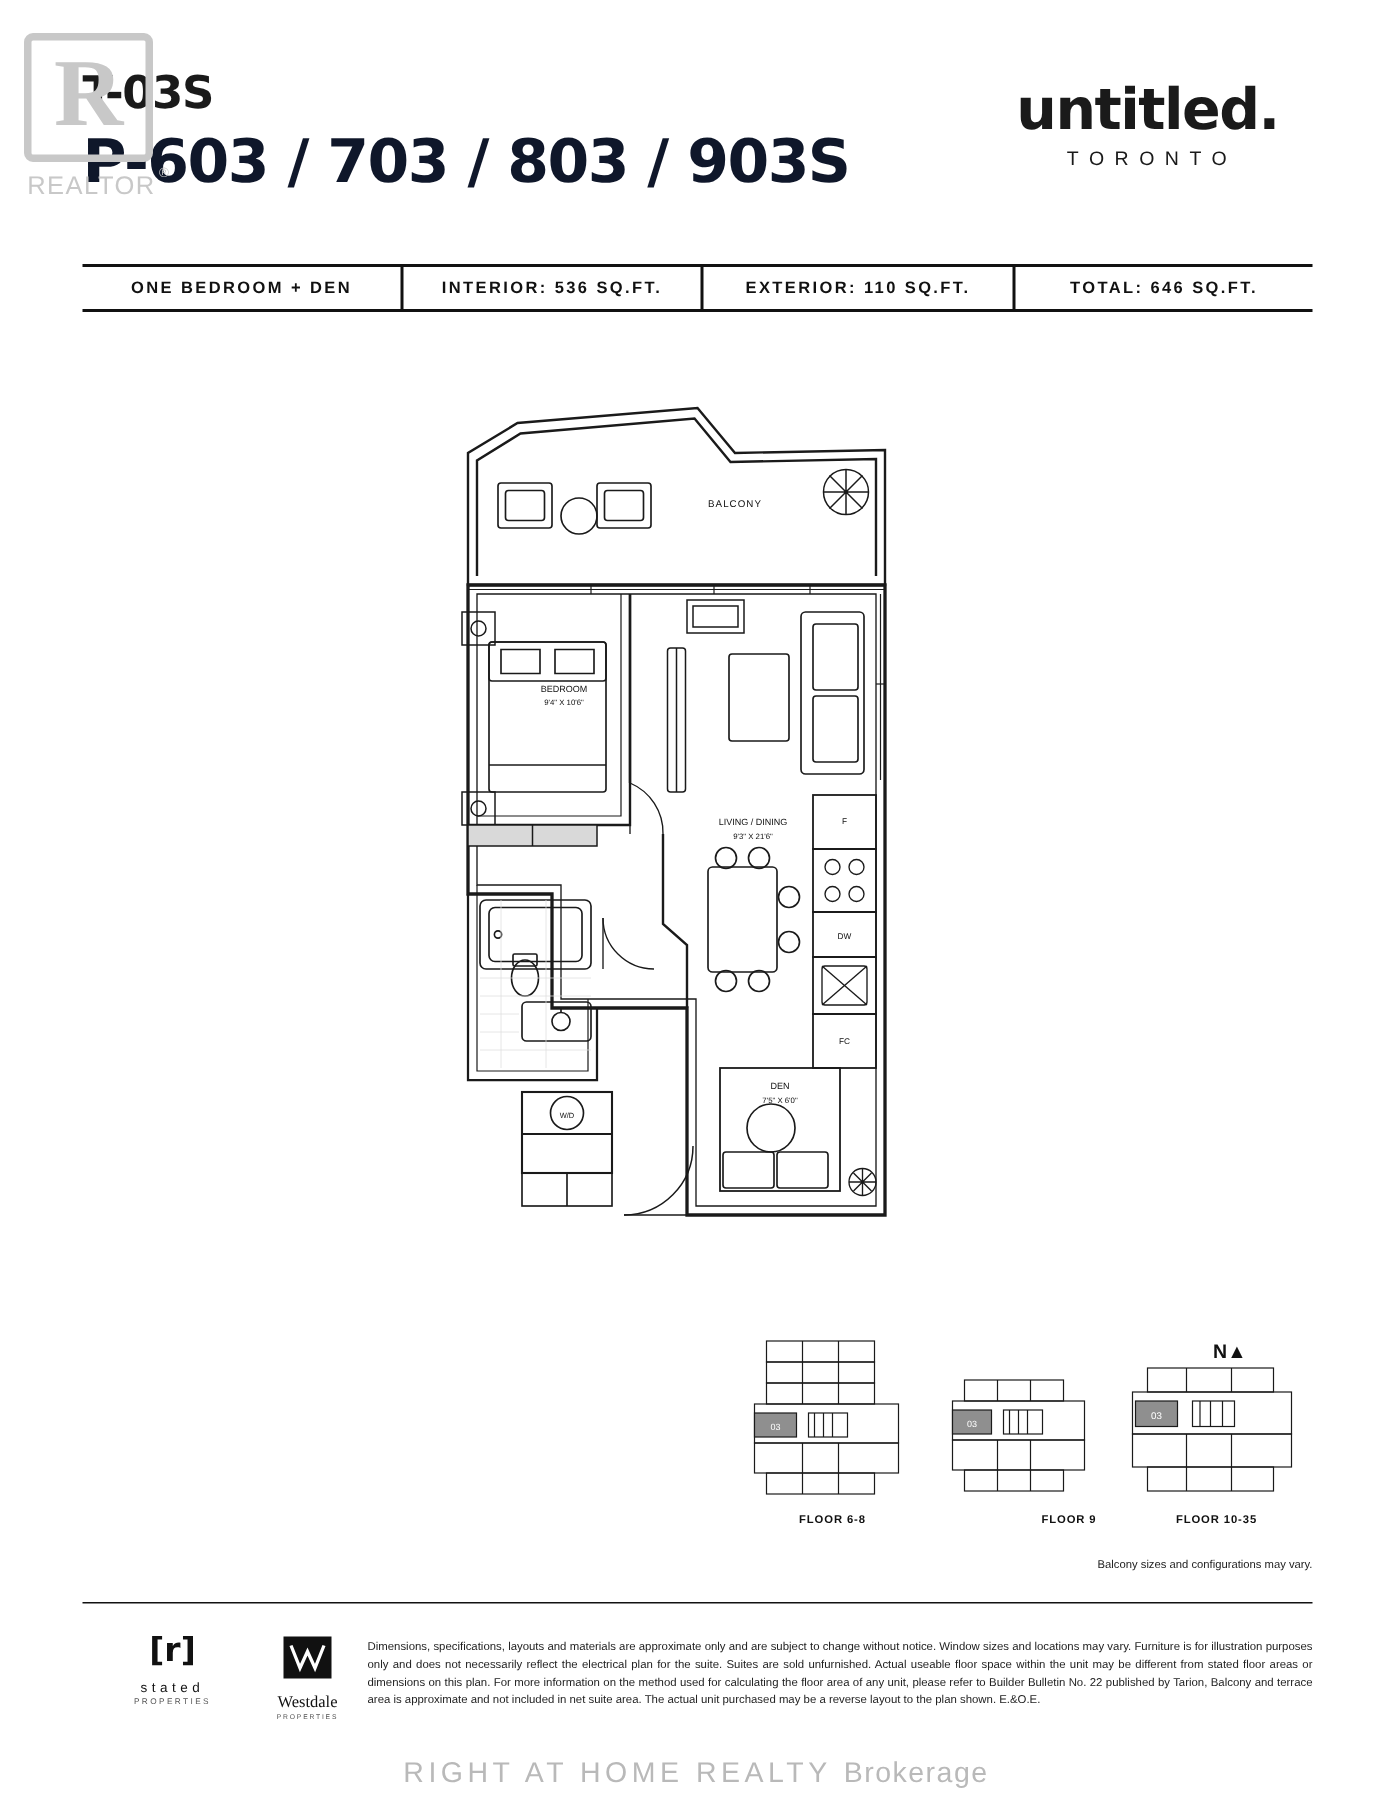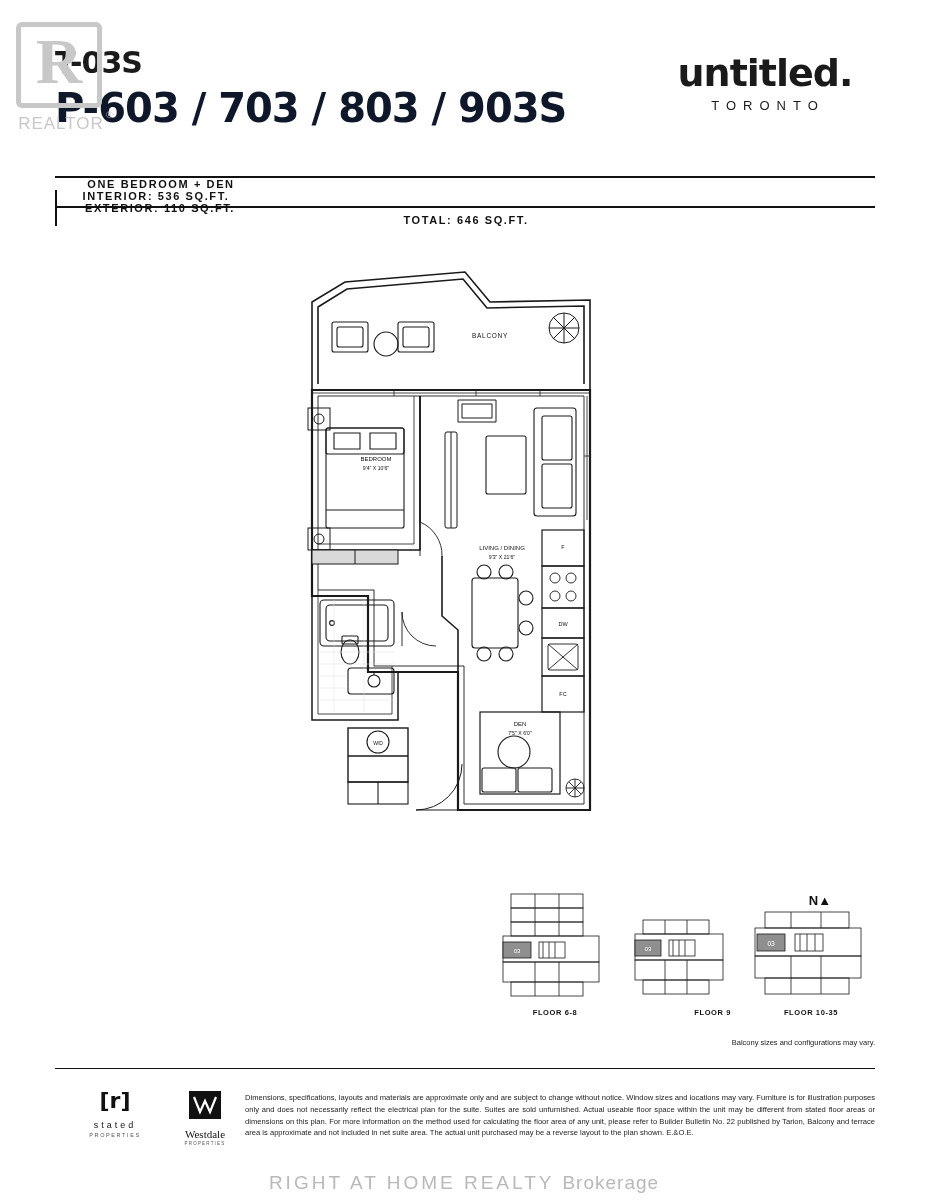--- a/index.html
+++ b/index.html
@@ -62,21 +62,21 @@
   }
   .brand-sub {
     font-size:13px; letter-spacing:7px; margin-top:6px; color:#1a1a1a;
     padding-left:6px;
   }
 
   
   .specbar {
     position:absolute; left:55px; top:176px; width:820px; height:32px;
     border-top:2px solid #111; border-bottom:2px solid #111;
-    display:flex; align-items:stretch;flex-direction:column;
+    display:flex; align-items:stretch;
   }
   .specbar .cell {
     display:flex; align-items:center; justify-content:center;
     font-size:11px; font-weight:bold; letter-spacing:1.6px; color:#111;
   }
   .specbar .cell + .cell { border-left:2px solid #111; }
   .specbar .c1 { width:212px; }
   .specbar .c2 { width:200px; }
   .specbar .c3 { width:208px; }
   .specbar .c4 { flex:1; }

